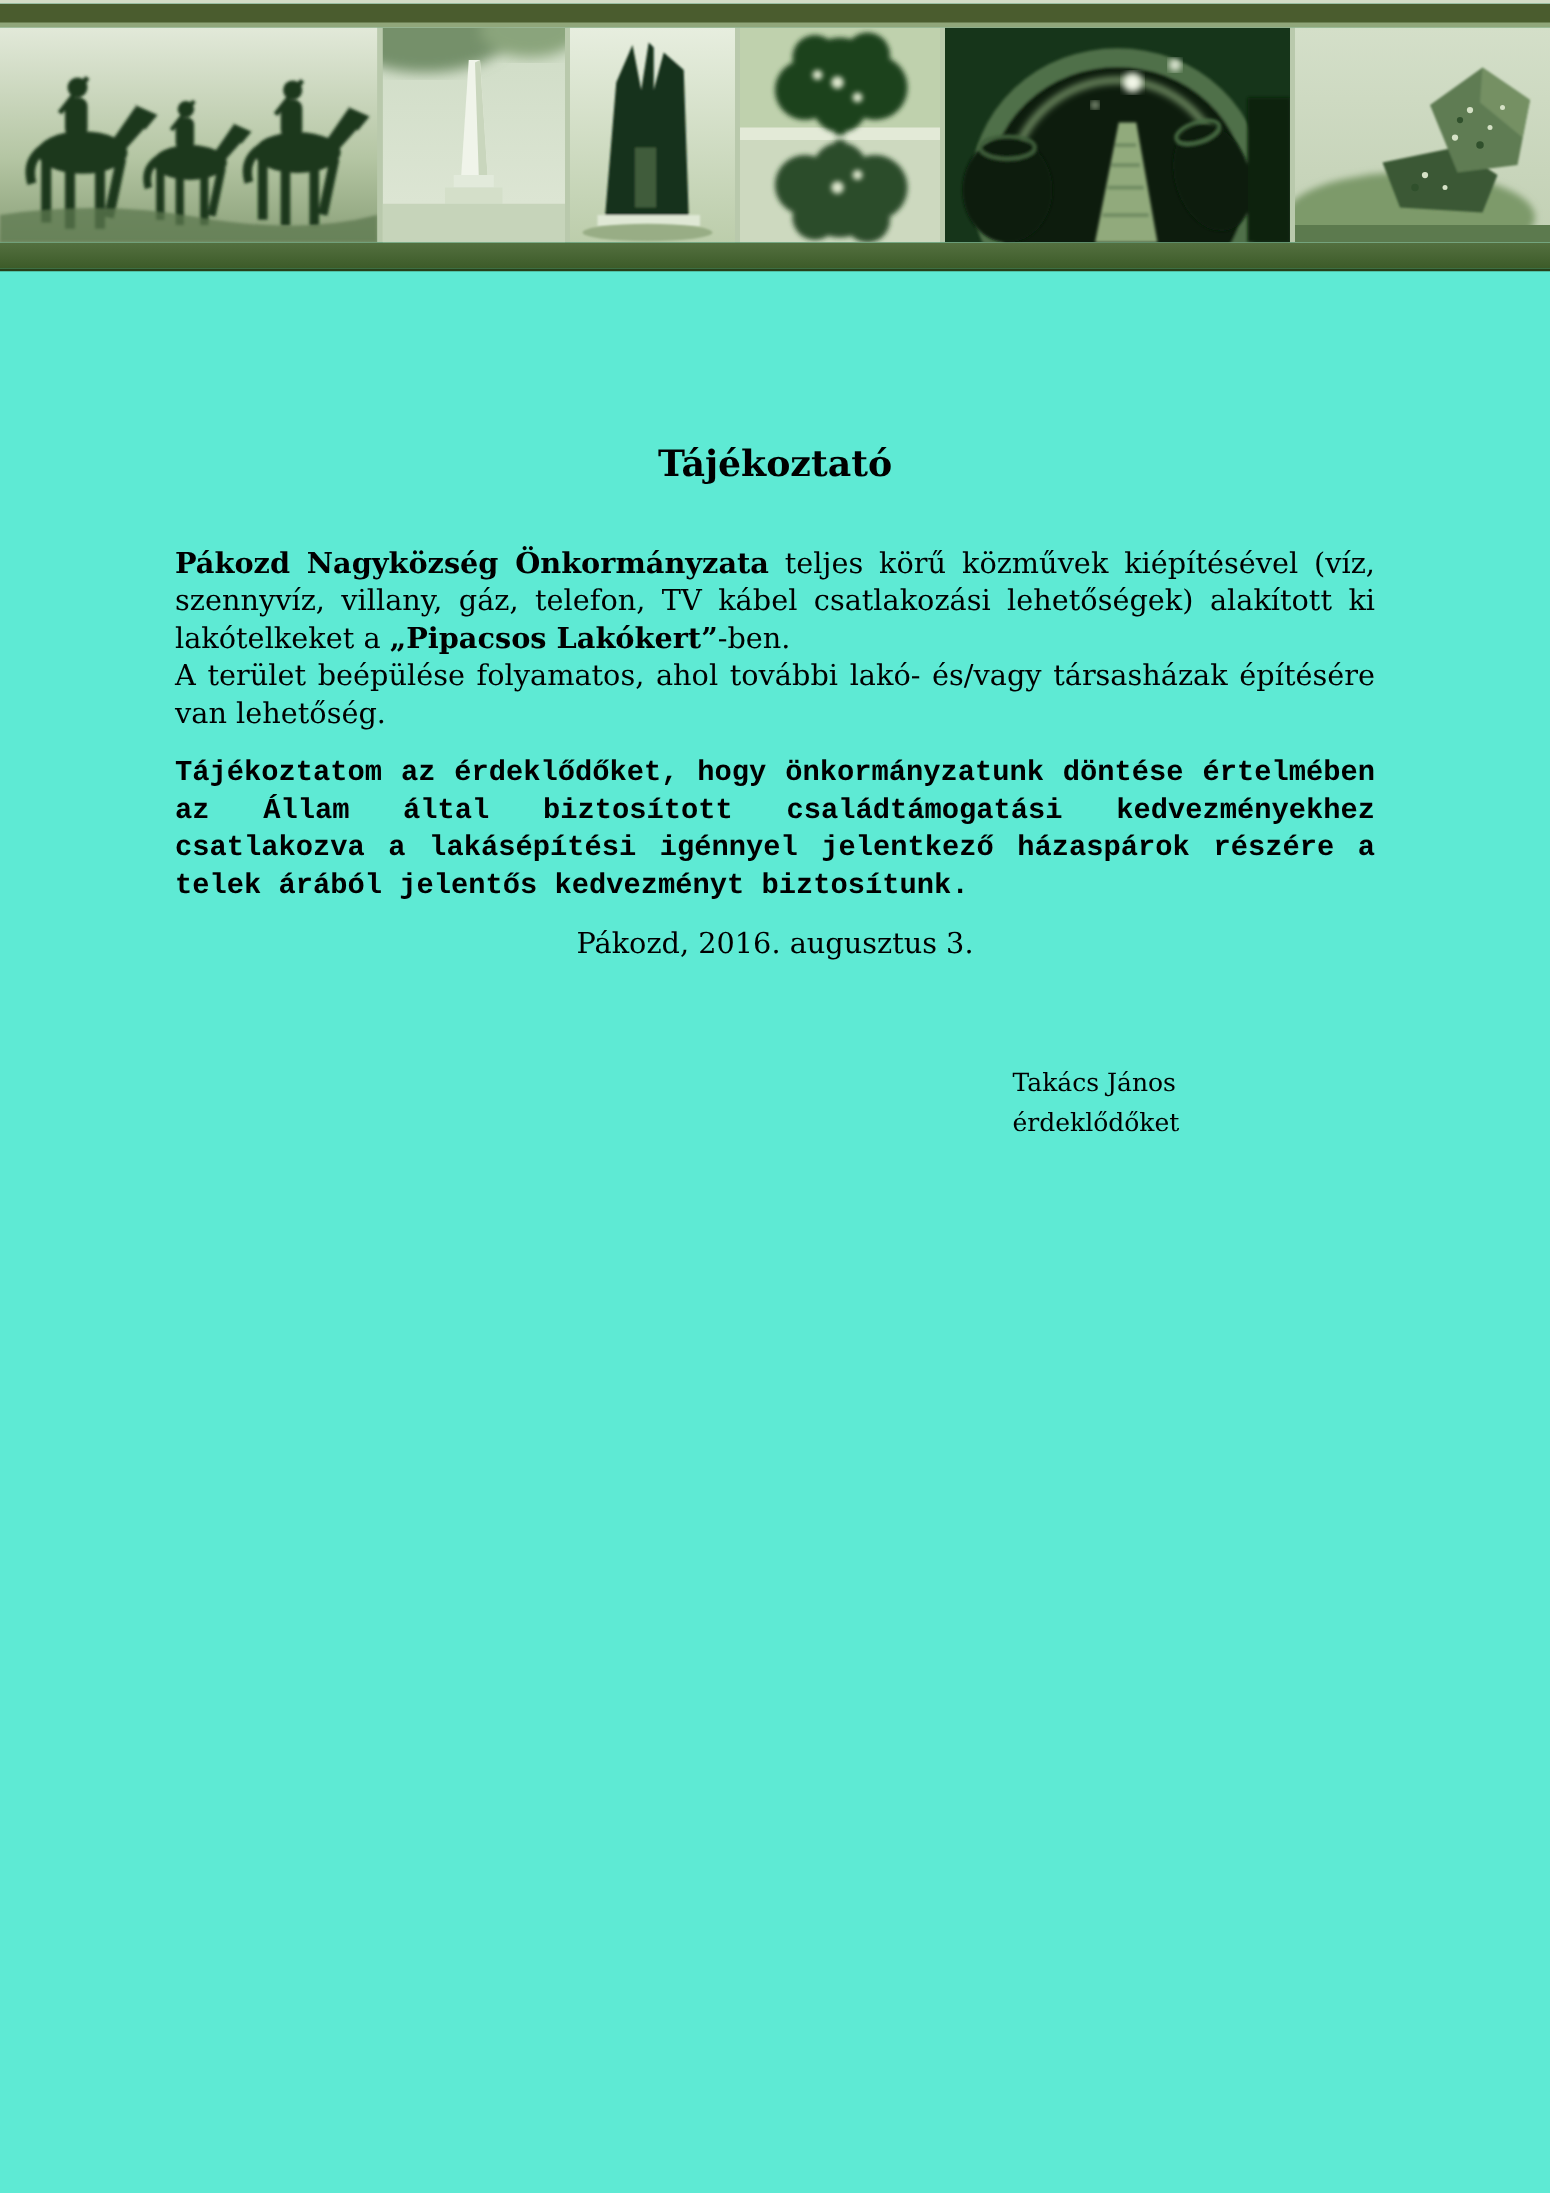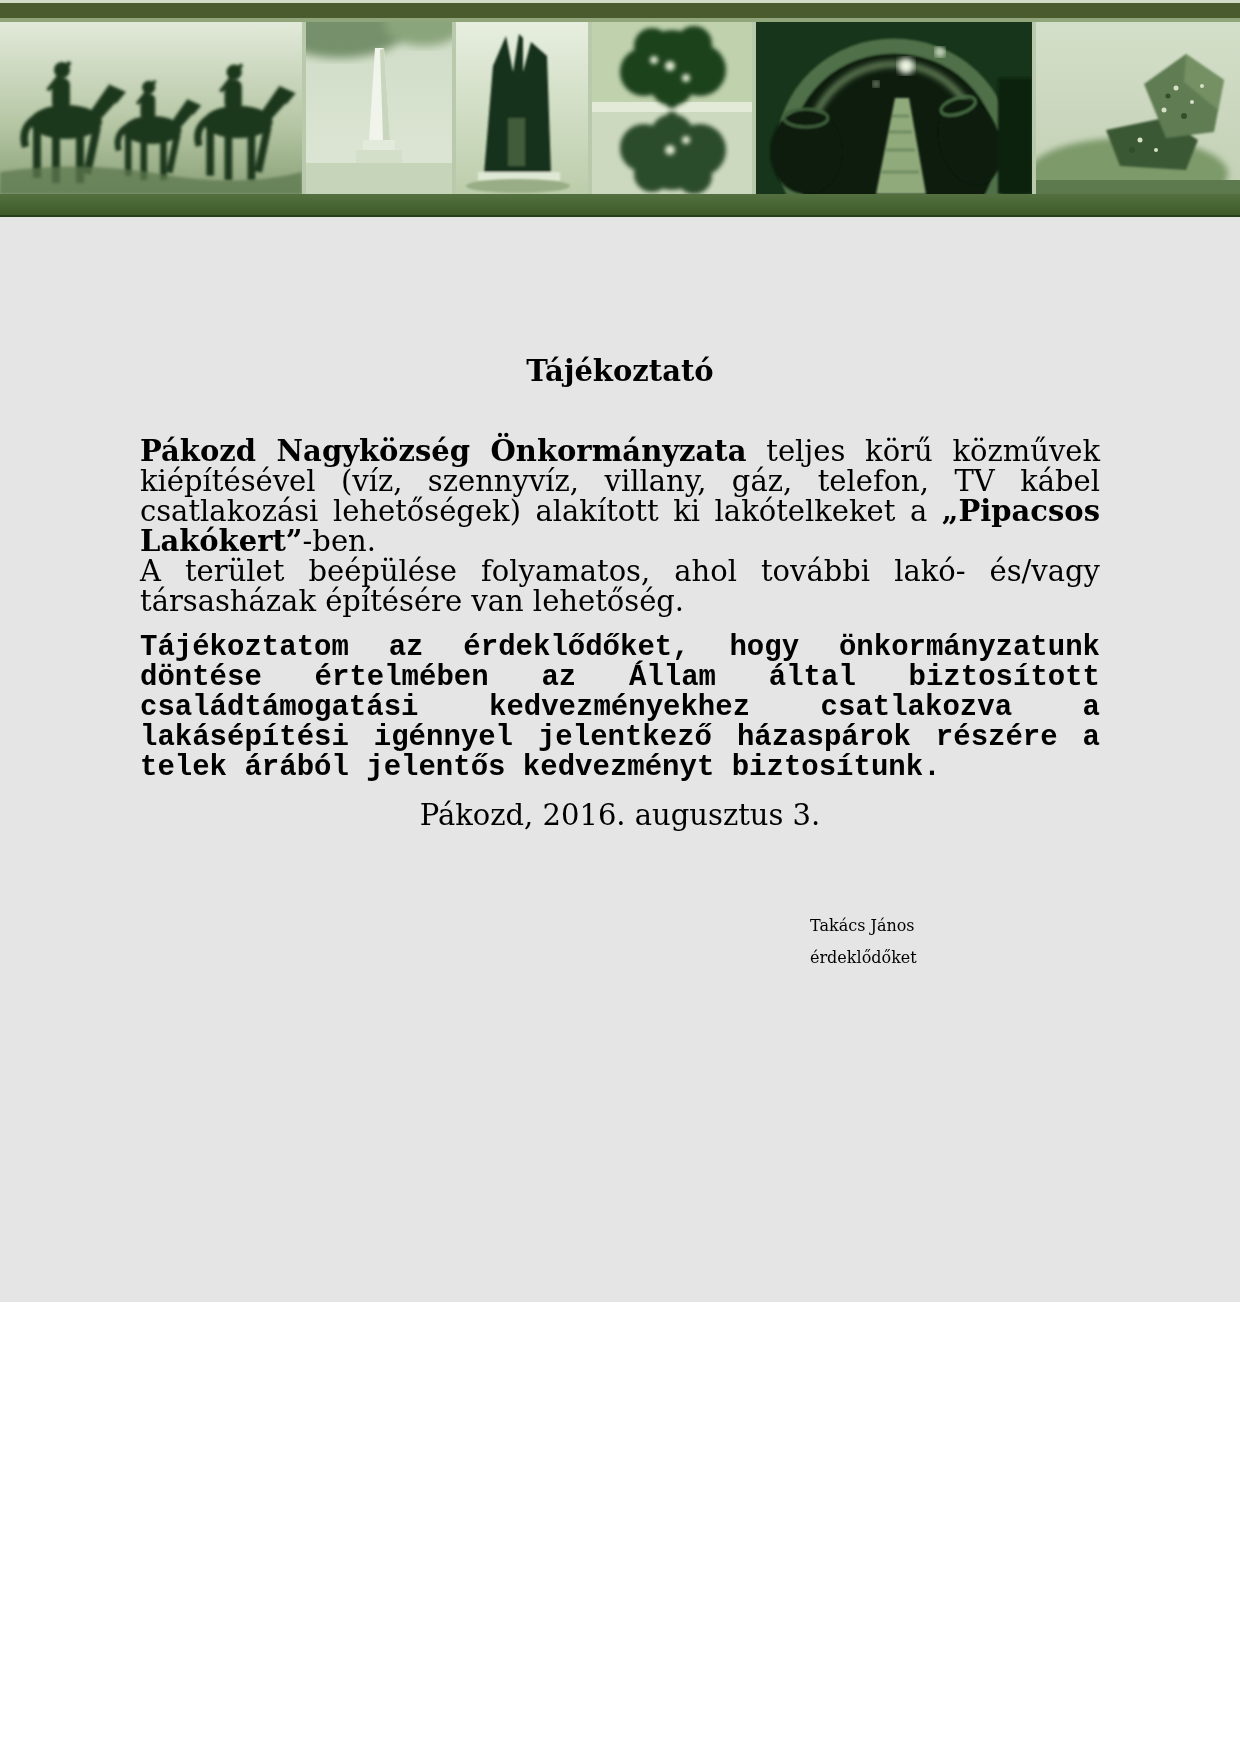--- a/index.html
+++ b/index.html
@@ -1,20 +1,20 @@
 <!DOCTYPE html>
 <html lang="hu"><head>
 <meta charset="utf-8">
 <style>
   html,body{margin:0;padding:0;background:#ffffff;}
   .page{
     position:relative;
     width:1240px;
-    height:1302px;
-    background:#e5e5e5;
+    height:1754px;
+    background:#5eead4;
     font-family:"DejaVu Serif","Liberation Serif",serif;
     color:#000000;
     overflow:hidden;
   }
 
   
   .banner{width:1240px;}
   .banner-top-line{height:3px;background:#d3dcc6;}
   .banner-top-bar{height:15px;background:#4a5c2e;border-bottom:4px solid #90a67a;}
   .banner-strip{height:172px;display:flex;gap:4px;background:#b9c9ac;overflow:hidden;}
@@ -26,32 +26,32 @@
   .content{padding:135px 140px 0 140px;}
   .doc-title{
     margin:0 0 46px 0;
     font-size:29px;
     line-height:38px;
     font-weight:bold;
     text-align:center;
   }
   .para{
     margin:0 0 17px 0;
-    font-size:29px;
+    font-size:23px;
     line-height:30px;
     text-align:justify;
   }
   .para.no-gap{margin-bottom:0;}
   .para.bold{font-weight:bold;font-family:Liberation Mono, monospace;}
   .para b,.para strong{font-weight:bold;}
   .date-line{margin-top:8px;text-align:center;}
   .signature{
     margin-top:80px;
     margin-left:670px;
-    font-size:16px;
+    font-size:20px;
     line-height:32px;
     text-align:left;
   }
 </style>
 </head>
 <body>
 
 <div class="page">
 
   <header class="banner">

